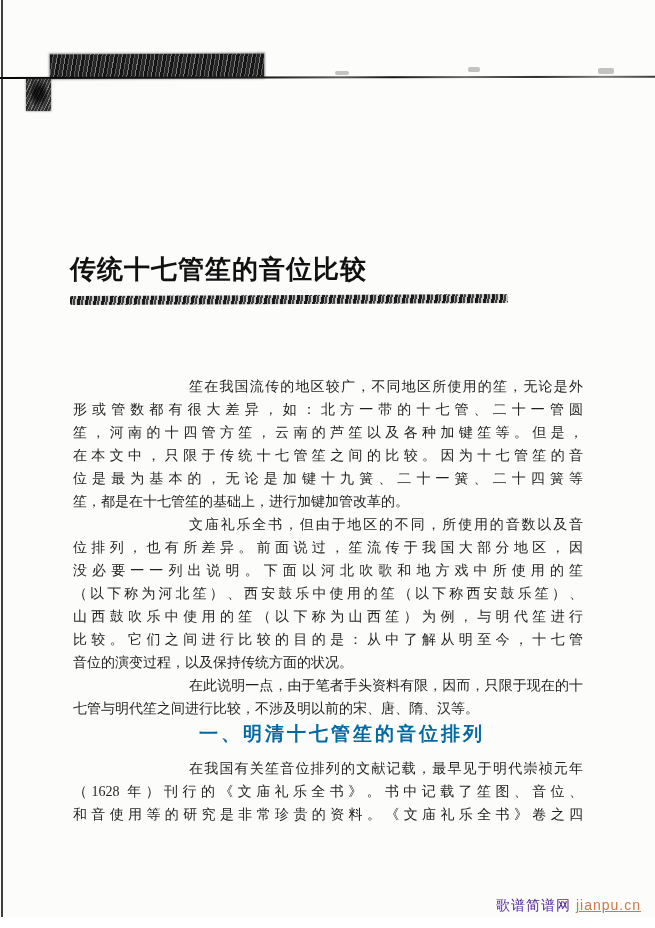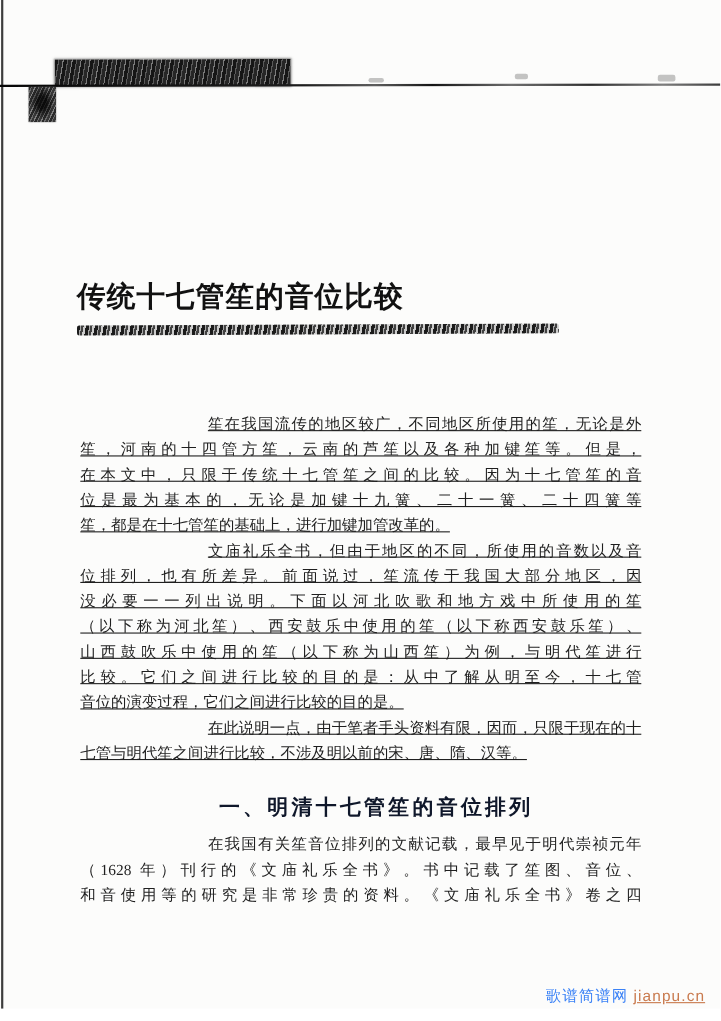--- a/index.html
+++ b/index.html
@@ -42,39 +42,39 @@
   .deco-band{
     position:absolute;left:70px;top:295px;width:438px;height:9px;
     background:repeating-linear-gradient(100deg,rgba(15,15,15,.95) 0 3px,rgba(125,125,125,.65) 3px 4px,rgba(45,45,45,.9) 4px 6px,rgba(165,165,165,.55) 6px 8px);
     border-radius:2px;transform:rotate(-.25deg);
   }
   .author{
     position:absolute;left:300px;top:315px;width:208px;
     text-align:right;font-size:17px;font-style:italic;letter-spacing:7px;color:#262626;
   }
   .textcol{position:absolute;left:73px;width:510px;}
-  .col-intro{top:375px;text-decoration:underline;}
+  .col-intro{top:375px;}
   .col-section{top:757px;}
   .para{margin:0;}
   .tline{
     height:23px;line-height:23px;font-size:14px;color:#1f1f1f;
     text-align:justify;text-align-last:justify;
   }
   .tline.first{margin-left:116px;}
   .tline.lastline{text-align-last:left;}
   .section-heading{
     position:absolute;left:199px;top:721px;margin:0;
     font-family:"Liberation Sans", sans-serif;
-    font-size:19px;font-weight:700;letter-spacing:3px;color:#0f172a;white-space:nowrap;
+    font-size:19px;font-weight:700;letter-spacing:3px;color:#0369a1;white-space:nowrap;
   }
   .watermark{
     position:absolute;right:14px;top:897px;
     font-family:"Liberation Sans", sans-serif;font-size:14px;letter-spacing:1px;white-space:nowrap;
   }
-  .wm-name{color:#3b82f6;}
+  .wm-name{color:#4c1d95;}
   .wm-url{color:#c97a4e;text-decoration:underline;}
 </style>
 </head>
 <body>
 
 <div class="page">
 
   <div class="edge-line"></div>
   <div class="header-smudge"></div>
   <div class="top-rule"></div>
@@ -82,33 +82,34 @@
   <div class="speck s2"></div>
   <div class="speck s3"></div>
   <div class="pagenum-smudge"></div>
 
   <h1 class="title">传统十七管笙的音位比较</h1>
   <div class="deco-band"></div>
 
   <div class="textcol col-intro">
       <div class="para">
         <div class="tline first">笙在我国流传的地区较广，不同地区所使用的笙，无论是外</div>
+        <div class="tline">形或管数都有很大差异，如：北方一带的十七管、二十一管圆</div>
         <div class="tline">笙，河南的十四管方笙，云南的芦笙以及各种加键笙等。但是，</div>
         <div class="tline">在本文中，只限于传统十七管笙之间的比较。因为十七管笙的音</div>
         <div class="tline">位是最为基本的，无论是加键十九簧、二十一簧、二十四簧等</div>
         <div class="tline lastline">笙，都是在十七管笙的基础上，进行加键加管改革的。</div>
       </div>
       <div class="para">
         <div class="tline first">文庙礼乐全书，但由于地区的不同，所使用的音数以及音</div>
         <div class="tline">位排列，也有所差异。前面说过，笙流传于我国大部分地区，因</div>
         <div class="tline">没必要一一列出说明。下面以河北吹歌和地方戏中所使用的笙</div>
         <div class="tline">（以下称为河北笙）、西安鼓乐中使用的笙（以下称西安鼓乐笙）、</div>
         <div class="tline">山西鼓吹乐中使用的笙（以下称为山西笙）为例，与明代笙进行</div>
         <div class="tline">比较。它们之间进行比较的目的是：从中了解从明至今，十七管</div>
-        <div class="tline lastline">音位的演变过程，它们之间进行比较的目的是。</div>
+        <div class="tline lastline">音位的演变过程，以及保持传统方面的状况。</div>
       </div>
       <div class="para">
         <div class="tline first">在此说明一点，由于笔者手头资料有限，因而，只限于现在的十</div>
         <div class="tline lastline">七管与明代笙之间进行比较，不涉及明以前的宋、唐、隋、汉等。</div>
       </div>
     </div>
 
   <h2 class="section-heading">一、明清十七管笙的音位排列</h2>
 
   <div class="textcol col-section">

